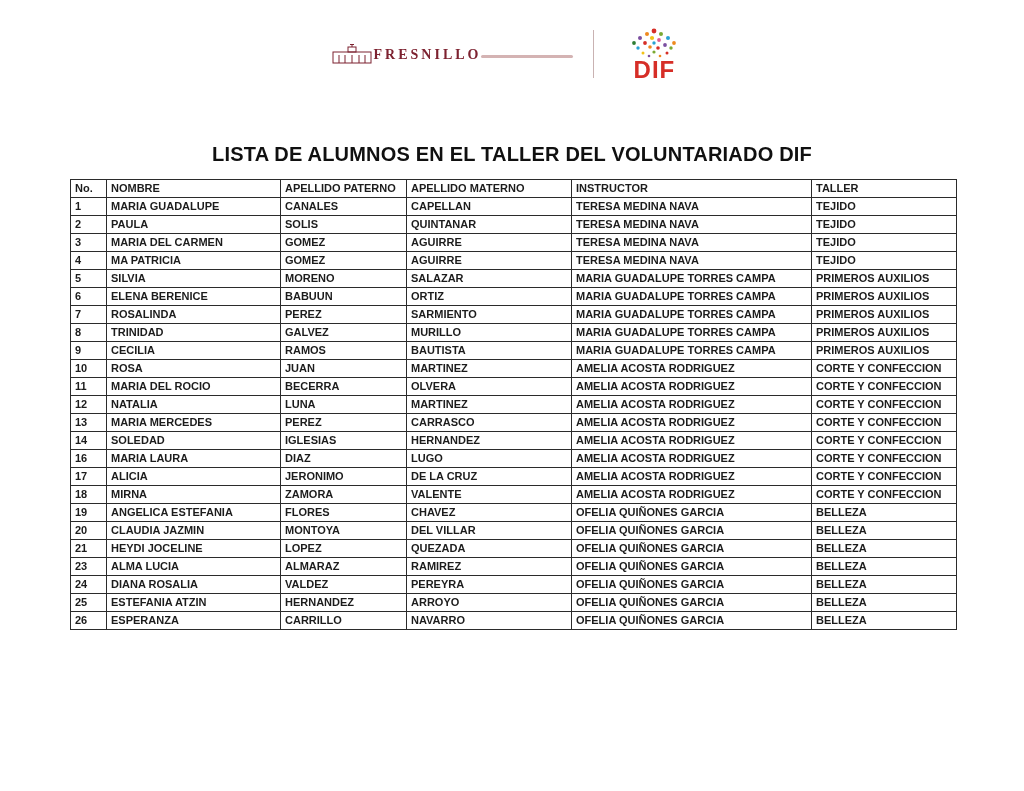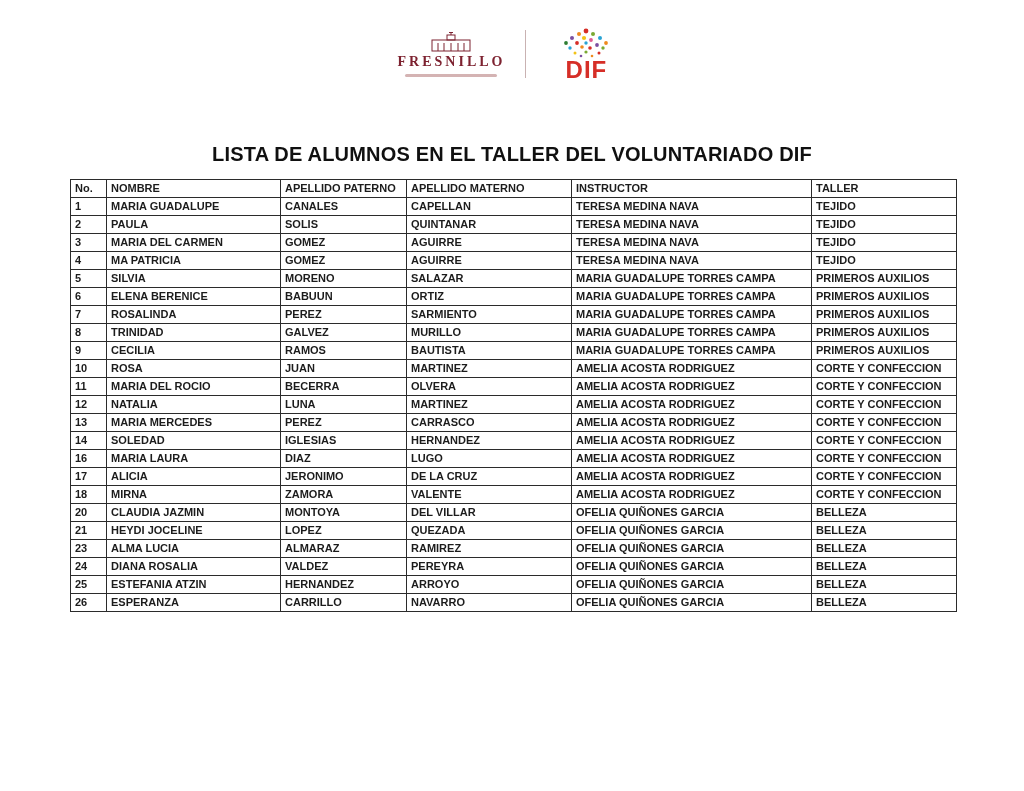--- a/index.html
+++ b/index.html
@@ -14,21 +14,21 @@
     width:1024px;height:791px;background:#ffffff;
     font-family:"Liberation Sans", sans-serif;color:var(--ink);
   }
   .page{position:relative;width:1024px;height:791px;background:#fff;overflow:hidden;}
 
   
   .logos{
     position:absolute;top:26px;left:0;width:100%;
     display:flex;justify-content:center;align-items:center;gap:20px;
   }
-  .fresnillo{display:flex;flex-direction:column;align-items:center;color:var(--maroon);}
+  .fresnillo{display:flex;align-items:center;color:var(--maroon);}
   .fres-name{
     font-family:"Liberation Serif", serif;
     font-size:14px;font-weight:700;letter-spacing:3px;color:var(--maroon);
     margin-top:2px;text-transform:uppercase;
   }
   .fres-tagline{width:92px;height:3px;margin-top:4px;background:#c9a0a0;border-radius:2px;opacity:.8;}
   .sep{width:1px;height:48px;background:#c9b2b2;}
   .dif{display:flex;flex-direction:column;align-items:center;}
   .dif-text{
     font-size:24px;font-weight:800;letter-spacing:1px;color:var(--dif-red);
@@ -265,20 +265,28 @@
         </tr>
         <tr>
           <td>18</td>
           <td>MIRNA</td>
           <td>ZAMORA</td>
           <td>VALENTE</td>
           <td>AMELIA ACOSTA RODRIGUEZ</td>
           <td>CORTE Y CONFECCION</td>
         </tr>
         <tr>
+          <td>19</td>
+          <td>ANGELICA ESTEFANIA</td>
+          <td>FLORES</td>
+          <td>CHAVEZ</td>
+          <td>OFELIA QUIÑONES GARCIA</td>
+          <td>BELLEZA</td>
+        </tr>
+        <tr>
           <td>20</td>
           <td>CLAUDIA JAZMIN</td>
           <td>MONTOYA</td>
           <td>DEL VILLAR</td>
           <td>OFELIA QUIÑONES GARCIA</td>
           <td>BELLEZA</td>
         </tr>
         <tr>
           <td>21</td>
           <td>HEYDI JOCELINE</td>

